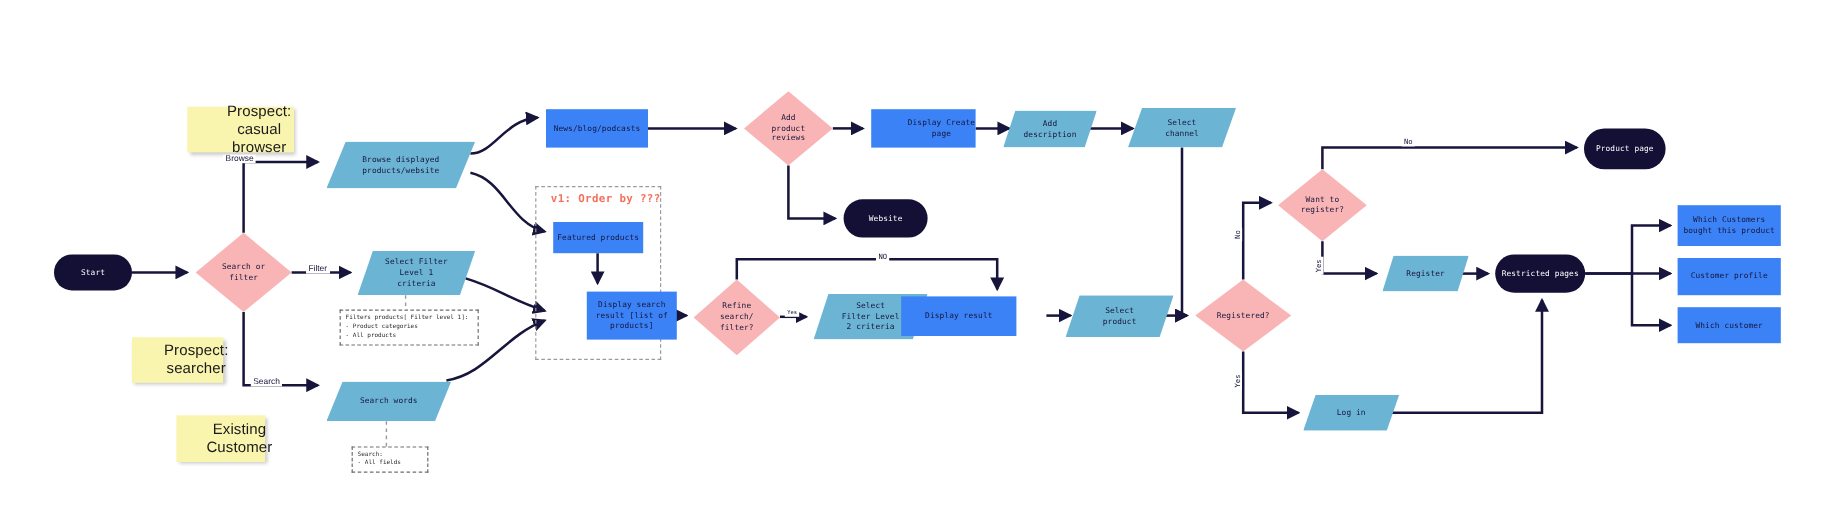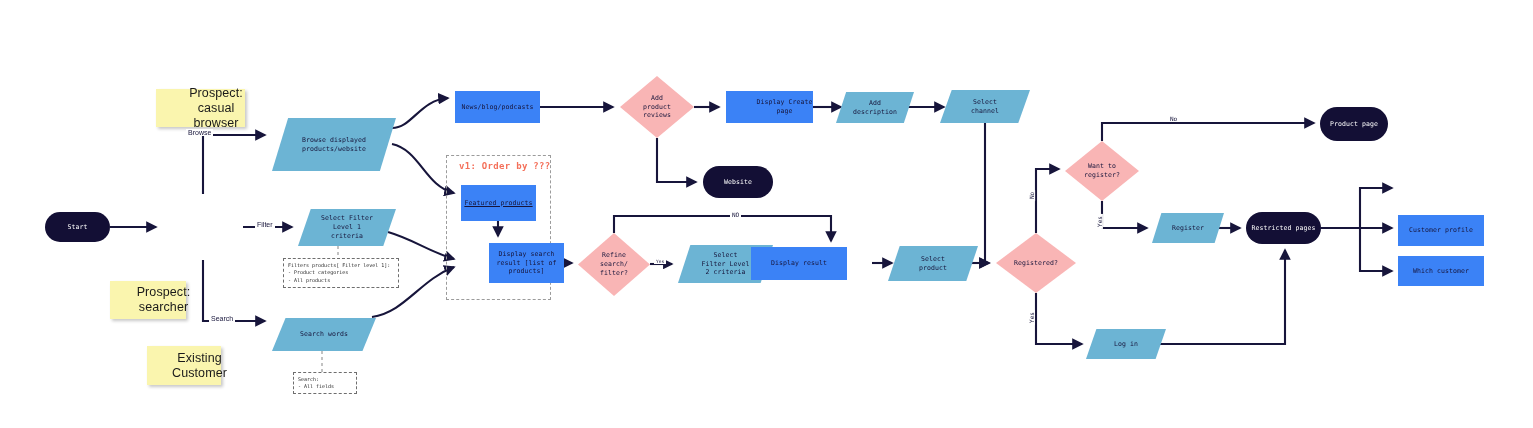--- a/index.html
+++ b/index.html
@@ -201,33 +201,35 @@
       <path d="M 1360 228 L 1360 271 L 1392 271" marker-end="url(#arrow)"></path>
 
     </g>
   </svg>
 
   <div class="group-frame" style="left:446px; top:155px; width:105px; height:145px;"></div>
   <div class="group-title" style="left:459px; top:161px;">v1: Order by ???</div>
 
   <div class="node shape-terminator" style="left:45px; top:212px; width:65px; height:30px;">Start</div>
 
-
-  <div class="node shape-parallelogram" style="left:272px; top:118px; width:124px; height:53px;text-align:right;">Browse displayed
+  <div class="node shape-diamond" style="left:163px; top:194px; width:80px; height:66px;">Search or
+filter</div>
+
+  <div class="node shape-parallelogram" style="left:272px; top:118px; width:124px; height:39px;text-align:right;">Browse displayed
 products/website</div>
 
   <div class="node shape-parallelogram" style="left:298px; top:209px; width:98px; height:37px;">Select Filter
 Level 1
 criteria</div>
 
   <div class="node shape-parallelogram" style="left:272px; top:306px; width:104px; height:33px;margin-top:12px;">Search words</div>
 
   <div class="node shape-rect" style="left:455px; top:91px; width:85px; height:32px;">News/blog/podcasts</div>
 
-  <div class="node shape-rect" style="left:461px; top:185px; width:75px; height:36px; z-index:3;text-decoration:underline;">Featured products</div>
+  <div class="node shape-rect" style="left:461px; top:185px; width:75px; height:26px; z-index:3;">Featured products</div>
 
   <div class="node shape-rect" style="left:461px; top:243px; width:75px; height:40px; z-index:3;margin-left:28px;">Display search
 result [list of
 products]</div>
 
   <div class="node shape-diamond" style="left:620px; top:76px; width:74px; height:62px;">Add
 product
 reviews</div>
 
   <div class="node shape-rect" style="left:726px; top:91px; width:87px; height:32px;padding-left:30px;">Display Create page</div>
@@ -259,20 +261,22 @@
   <div class="node shape-diamond" style="left:996px; top:233px; width:80px; height:60px;">Registered?</div>
 
   <div class="node shape-parallelogram" style="left:1152px; top:213px; width:72px; height:30px;">Register</div>
 
   <div class="node shape-parallelogram" style="left:1086px; top:329px; width:80px; height:30px;">Log in</div>
 
   <div class="node shape-terminator" style="left:1246px; top:212px; width:75px; height:32px;">Restricted pages</div>
 
   <div class="node shape-terminator" style="left:1320px; top:107px; width:68px; height:34px;">Product page</div>
 
+  <div class="node shape-rect" style="left:1398px; top:171px; width:86px; height:34px;">Which Customers
+bought this product</div>
 
   <div class="node shape-rect" style="left:1398px; top:215px; width:86px; height:31px;">Customer profile</div>
 
   <div class="node shape-rect" style="left:1398px; top:256px; width:86px; height:30px;">Which customer</div>
 
   <div class="node shape-note" style="left:156px; top:89px; width:89px; height:38px;">Prospect:
 casual browser</div>
 
   <div class="node shape-note" style="left:110px; top:281px; width:76px; height:38px;">Prospect:
 searcher</div>

